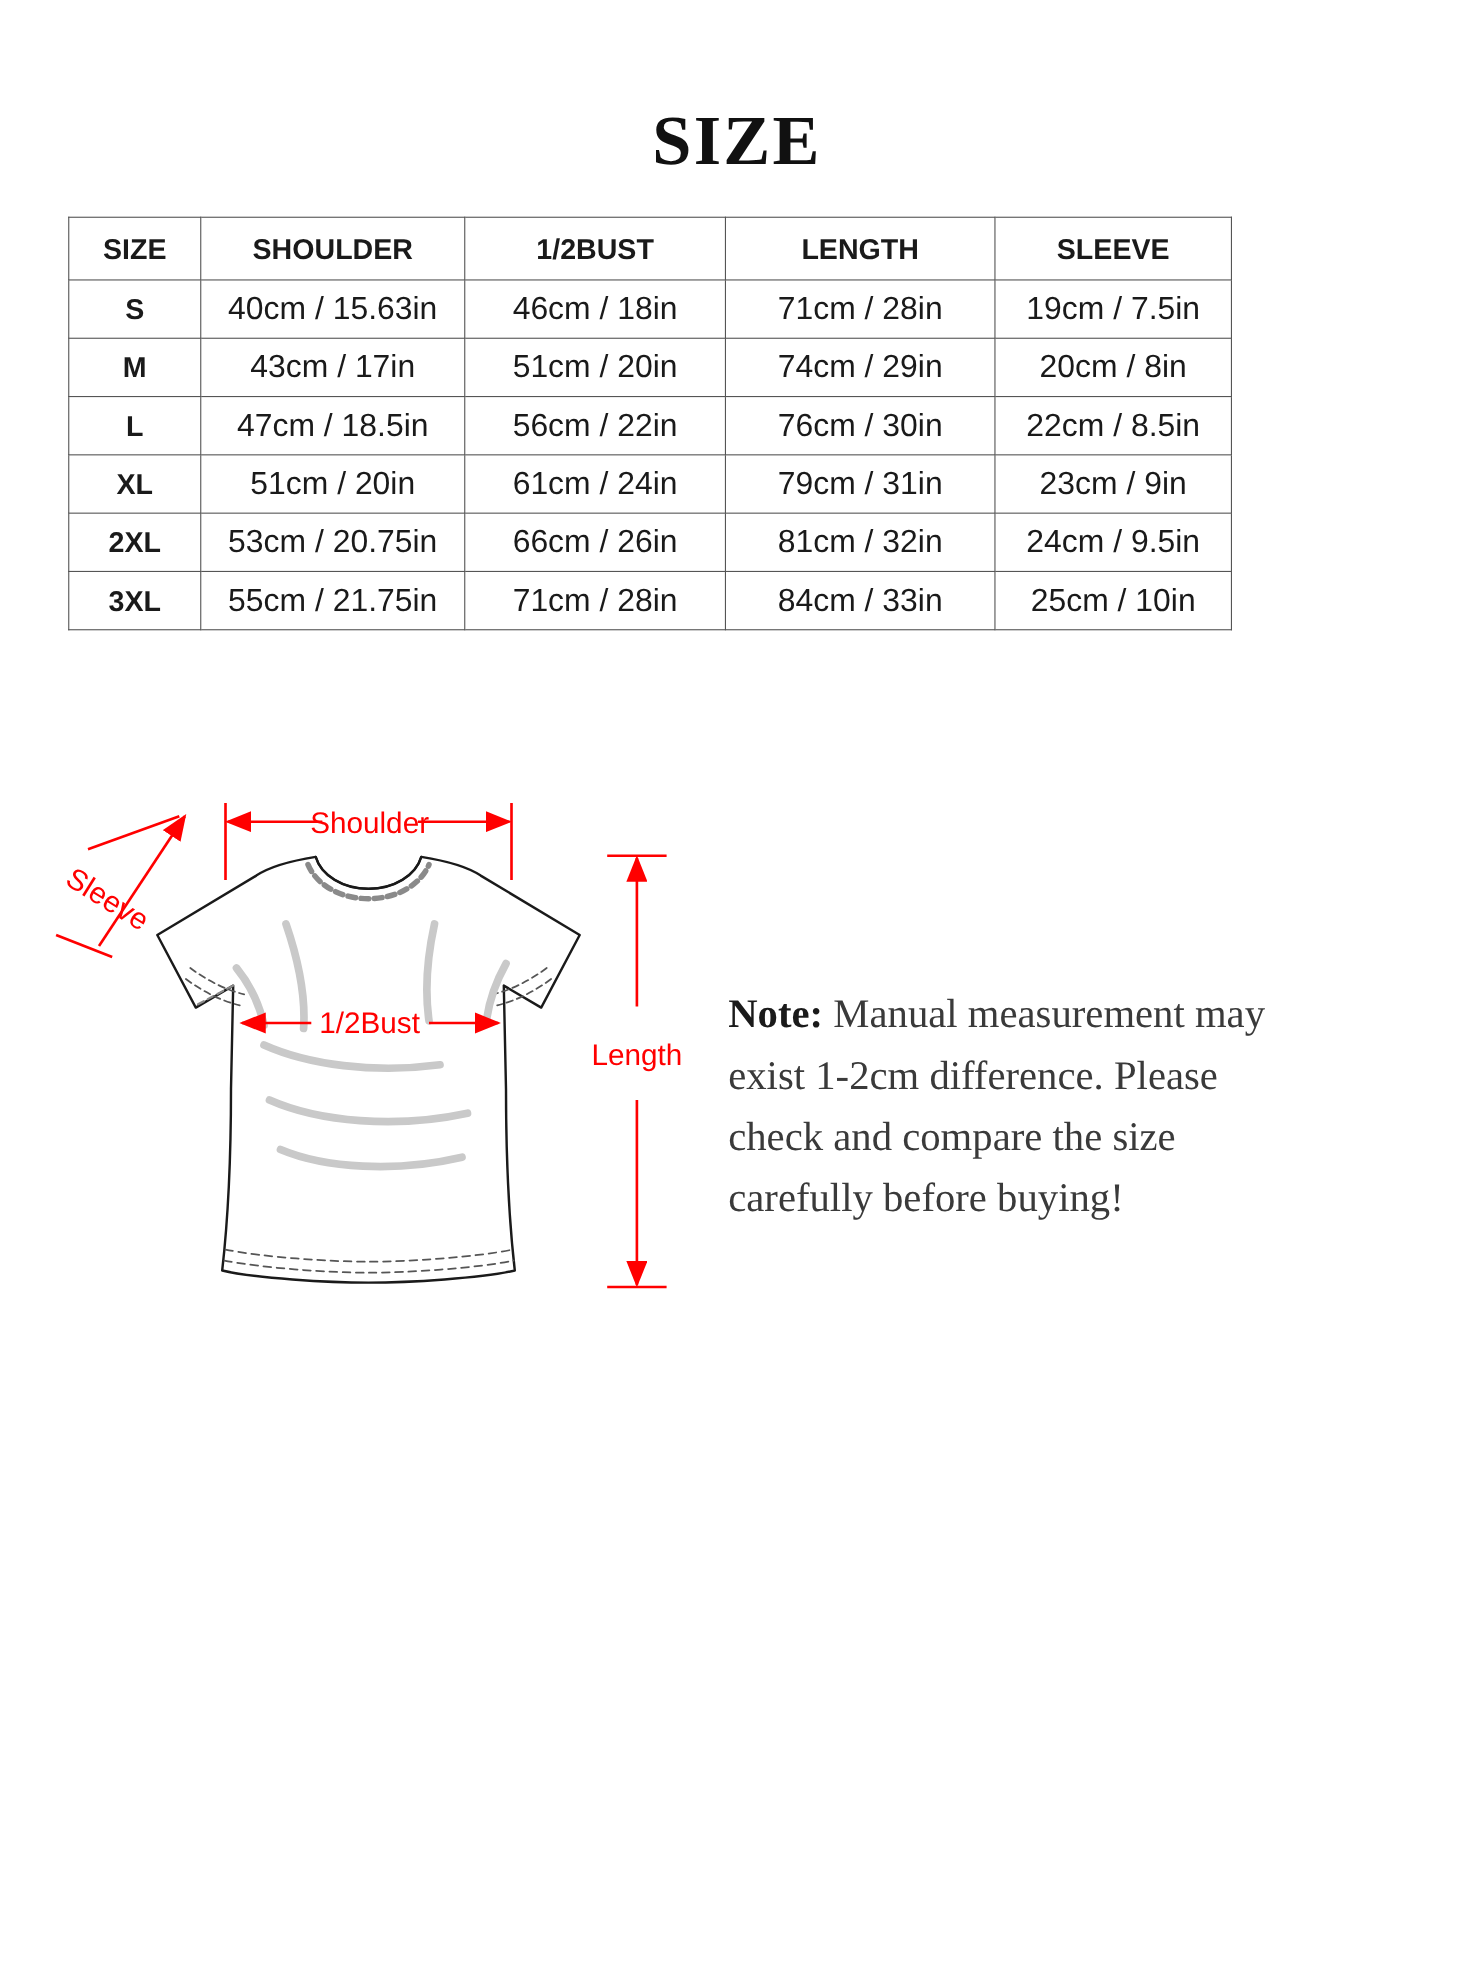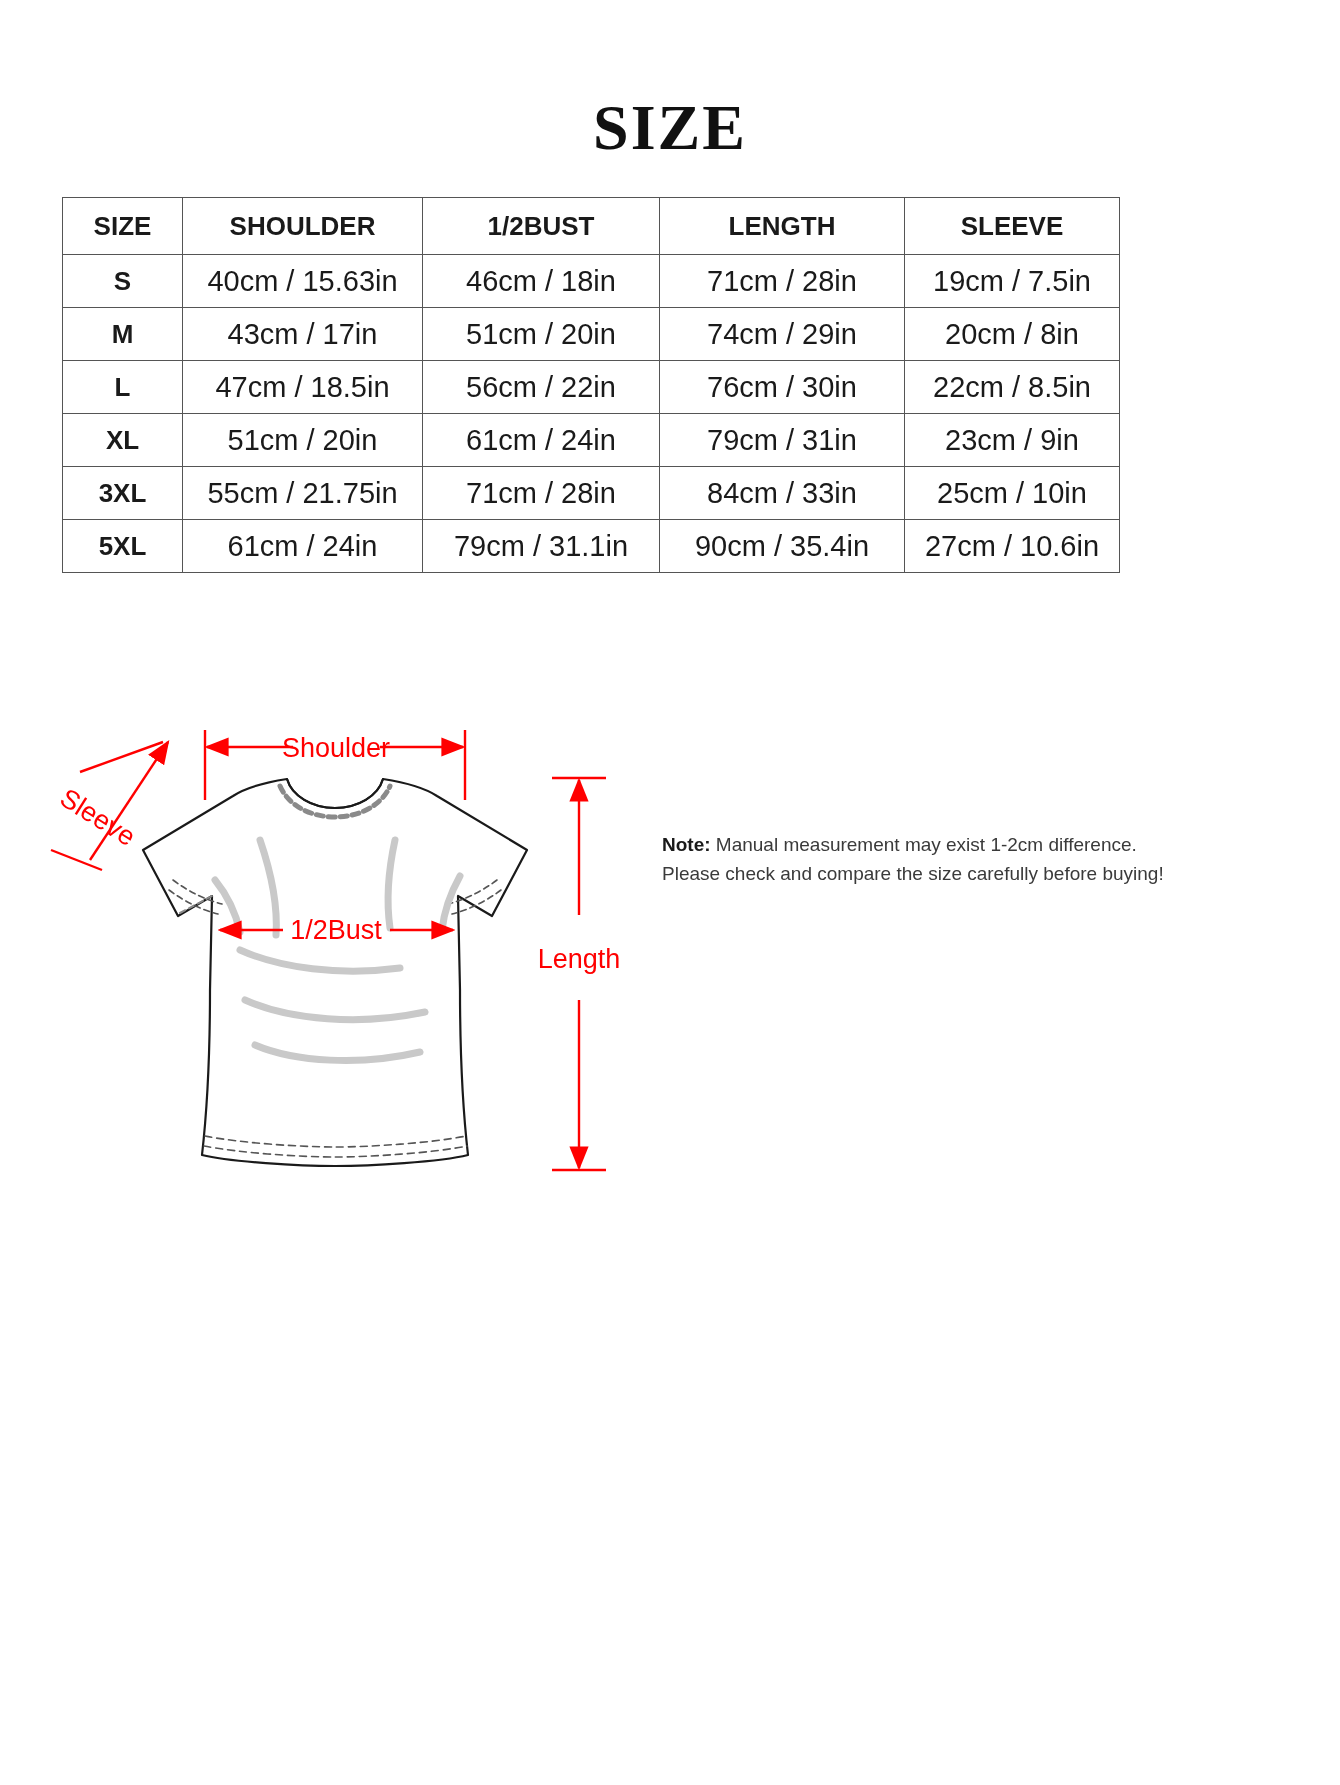--- a/index.html
+++ b/index.html
@@ -75,26 +75,27 @@
     top: 700px;
     left: 40px;
     width: 620px;
     height: 500px;
   }
   .diagram svg { display: block; }
 
   
   .note {
     position: absolute;
-    top: 831px;
+    top: 895px;
     left: 662px;
     width: 520px;
-    font-size: 19px;
+    font-size: 37px;
     line-height: 1.5;
     color: #3a3a3a;
+    font-family: Liberation Serif, serif;
   }
   .note .note-label {
     font-weight: 700;
     color: #1a1a1a;
   }
 </style>
 </head>
 <body>
 
 <div class="title">SIZE</div>
@@ -140,32 +141,32 @@
         <td>22cm / 8.5in</td>
       </tr>
       <tr>
         <td class="size-col">XL</td>
         <td>51cm / 20in</td>
         <td>61cm / 24in</td>
         <td>79cm / 31in</td>
         <td>23cm / 9in</td>
       </tr>
       <tr>
+        <td class="size-col">2XL</td>
+        <td>53cm / 20.75in</td>
+        <td>66cm / 26in</td>
+        <td>81cm / 32in</td>
+        <td>24cm / 9.5in</td>
+      </tr>
+      <tr>
         <td class="size-col">3XL</td>
         <td>55cm / 21.75in</td>
         <td>71cm / 28in</td>
         <td>84cm / 33in</td>
         <td>25cm / 10in</td>
-      </tr>
-      <tr>
-        <td class="size-col">5XL</td>
-        <td>61cm / 24in</td>
-        <td>79cm / 31.1in</td>
-        <td>90cm / 35.4in</td>
-        <td>27cm / 10.6in</td>
       </tr>
     </tbody>
   </table>
 </div>
 
 <div class="diagram">
   <svg width="620" height="500" viewBox="0 0 620 500" xmlns="http://www.w3.org/2000/svg">
     <defs>
       <marker id="arrR" markerWidth="10" markerHeight="8" refX="9" refY="4" orient="auto">
         <polygon points="0,0 10,4 0,8" fill="#ff0000"></polygon>

